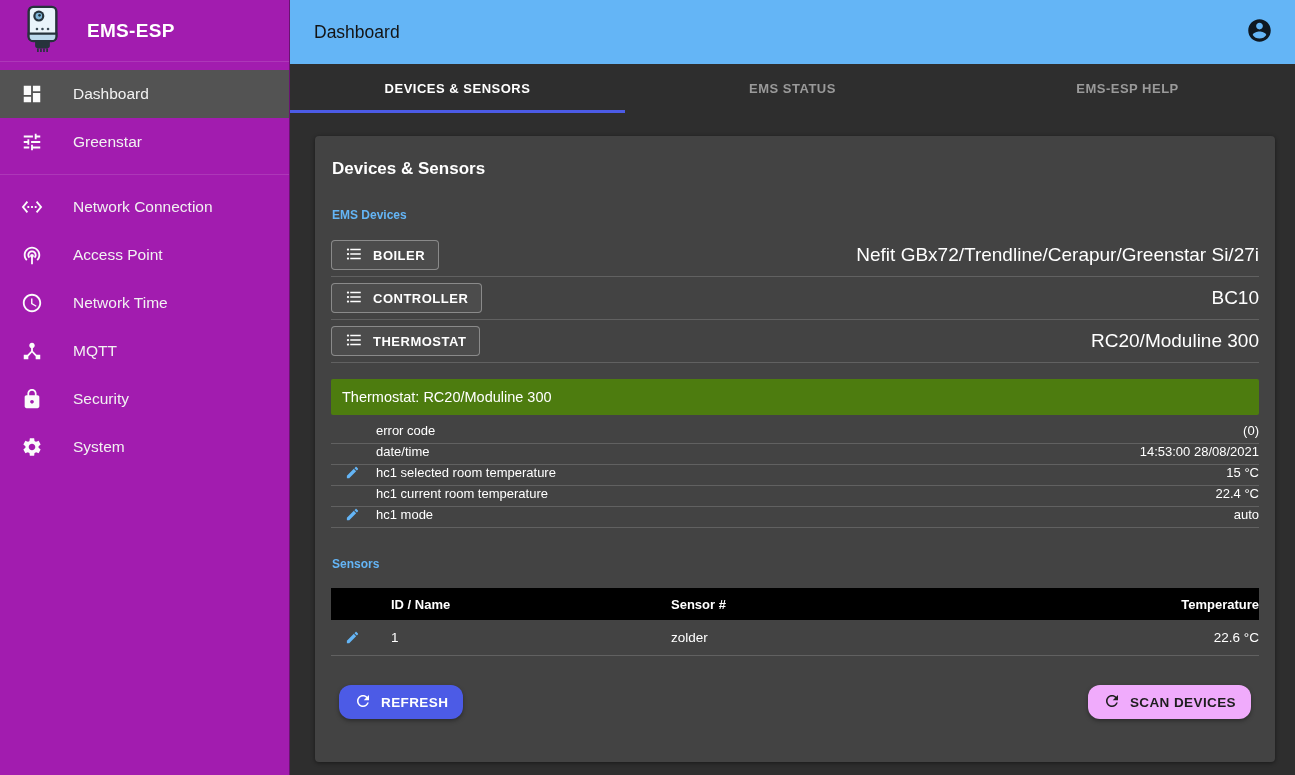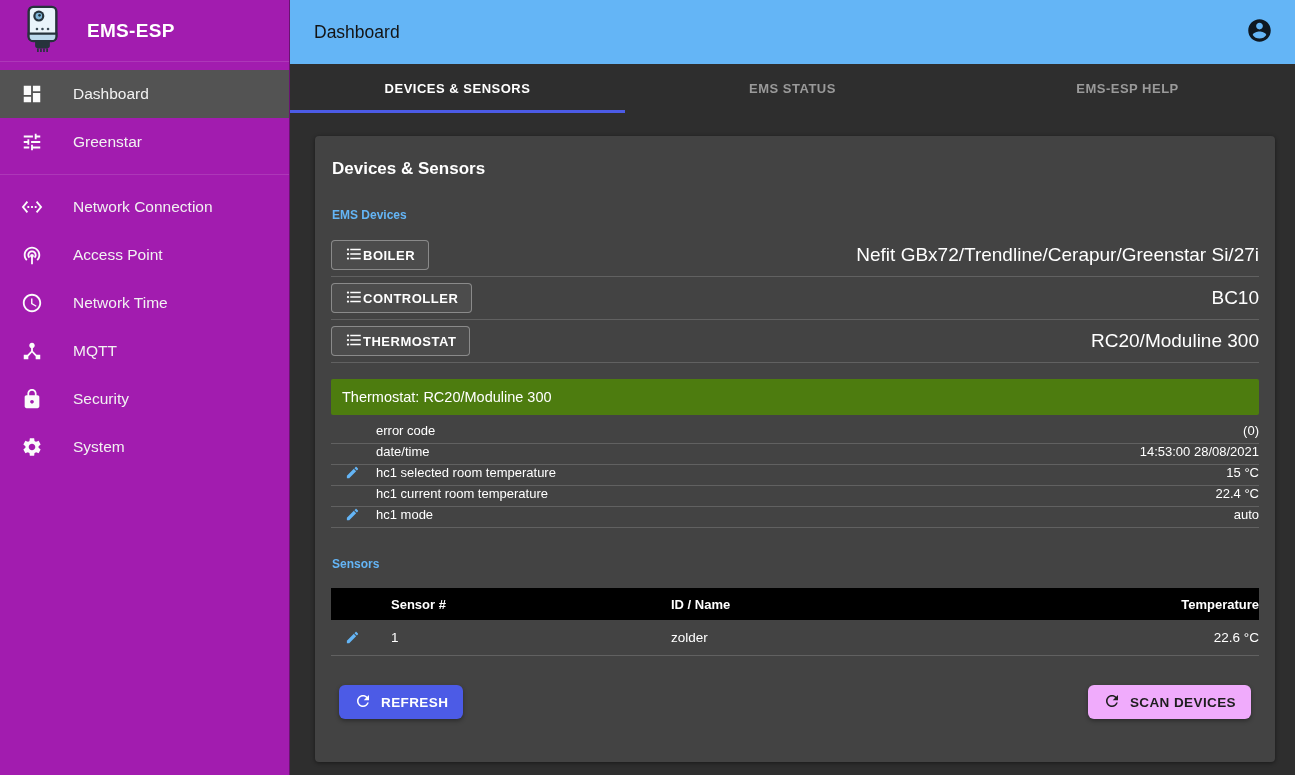--- a/index.html
+++ b/index.html
@@ -40,21 +40,21 @@
   .content { position:absolute; left:290px; top:113px; width:1005px; height:662px; background:#2e2e2e; }
   .card { position:absolute; left:25px; top:23px; width:960px; height:626px;
           background:#434343; border-radius:4px; padding:16px 16px 20px;
           box-shadow:0 1px 4px rgba(0,0,0,0.45); }
   .card-title { font-size:17px; font-weight:700; color:#fff; margin:7px 0 0 1px; }
   .section-heading { font-size:12px; font-weight:700; color:#64b5f6; margin:29px 0 0 1px; }
 
   .device-row { display:flex; align-items:center; justify-content:space-between; height:43px;
                 border-bottom:1px solid rgba(255,255,255,0.16); margin-top:0; }
   .device-list { margin-top:12px; }
-  .device-btn { display:inline-flex; align-items:center; gap:0; height:30px; padding:0 13px;
+  .device-btn { display:inline-flex; align-items:center; gap:10px; height:30px; padding:0 13px;
                 background:rgba(255,255,255,0.05); border:1px solid rgba(255,255,255,0.35);
                 border-radius:4px; color:#fff; font-family:inherit; font-size:13px; font-weight:700;
                 letter-spacing:.5px; cursor:pointer; }
   .device-btn svg { width:18px; height:18px; fill:currentColor; }
   .device-model { font-size:19px; color:#fff; }
 
   .detail-header { margin-top:16px; height:36px; background:#4d7c0f; border-radius:2px;
                    display:flex; align-items:center; padding-left:11px; color:#fff; font-size:14.5px; }
   .detail-rows { margin-top:8px; }
   .detail-row { display:flex; align-items:flex-start; height:21px;
@@ -65,21 +65,21 @@
   .detail-value { flex:1; text-align:right; font-size:13px; color:#fff; }
 
   .sensor-table { margin-top:17px; }
   .table-header, .table-row { display:grid; grid-template-columns:60px 280px 1fr 200px; align-items:center; }
   .table-header { height:32px; background:#000; color:#fff; font-size:13px; font-weight:700; }
   .table-row { height:36px; border-bottom:1px solid rgba(255,255,255,0.16); color:#fff; font-size:13.5px; }
   .cell-right { text-align:right; }
 
   .actions { display:flex; align-items:center; justify-content:space-between; margin-top:29px; padding:0 8px; }
   .btn { display:inline-flex; align-items:center; gap:9px; height:34px; padding:0 15px;
-         border:none; border-radius:6px; font-family:inherit; font-size:13.5px; font-weight:700;
+         border:none; border-radius:12px; font-family:inherit; font-size:13.5px; font-weight:700;
          letter-spacing:.4px; cursor:pointer; box-shadow:0 2px 4px rgba(0,0,0,0.35); }
   .btn svg { width:18px; height:18px; fill:currentColor; }
   .btn-primary { background:#4c5be6; color:#fff; }
   .btn-secondary { background:#f0abfc; color:#1e1e1e; }
 </style>
 </head>
 <body>
 
 <aside class="sidebar">
   <div class="sidebar-header">
@@ -274,22 +274,22 @@
         <span class="detail-label">hc1 mode</span>
         <span class="detail-value">auto</span>
       </div>
     </div>
 
     <h2 class="section-heading">Sensors</h2>
 
     <div class="sensor-table">
       <div class="table-header">
         <span></span>
+        <span>ID / Name</span>
         <span>Sensor #</span>
-        <span>ID / Name</span>
         <span class="cell-right">Temperature</span>
       </div>
       <div class="table-row">
         <span class="pencil-cell">
           <svg viewBox="0 0 24 24">
               <path d="M3 17.25V21h3.75L17.81 9.94l-3.75-3.75L3 17.25zM20.71 7.04c.39-.39.39-1.02 0-1.41l-2.34-2.34c-.39-.39-1.02-.39-1.41 0l-1.83 1.83 3.75 3.75 1.83-1.83z"></path>
             </svg>
         </span>
         <span>1</span>
         <span>zolder</span>

